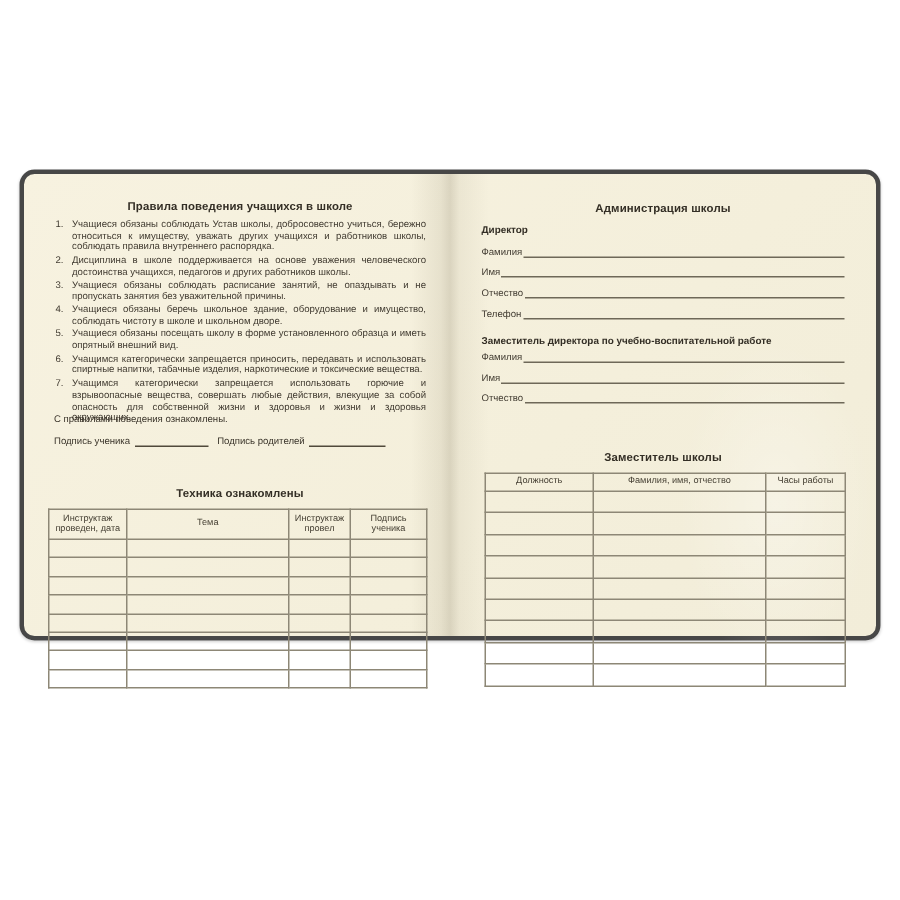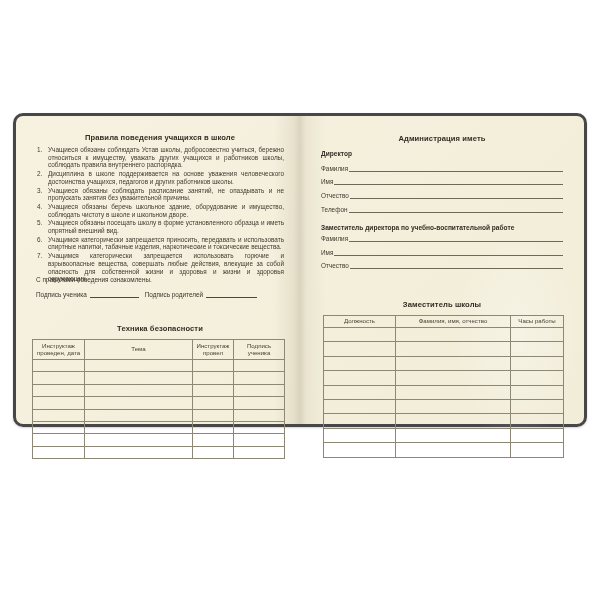--- a/index.html
+++ b/index.html
@@ -104,21 +104,21 @@
       <div class="ack">С правилами поведения ознакомлены.</div>
 
       <div class="sig-row">
         <span>Подпись ученика</span>
         <span class="sig-line line-student"></span>
         <span class="sig-gap"></span>
         <span>Подпись родителей</span>
         <span class="sig-line line-parents"></span>
       </div>
 
-      <div class="page-title section-title-safety">Техника безопасности</div>
+      <div class="page-title section-title-safety">Техника ознакомлены</div>
 
       <table class="tbl t-safety">
         <colgroup>
           <col style="width:52px">
             <col style="width:108px">
             <col style="width:41px">
             <col style="width:51px">
         </colgroup>
         <thead>
           <tr>
@@ -175,21 +175,21 @@
               <td></td>
               <td></td>
               <td></td>
               <td></td>
             </tr>
           </tbody>
       </table>
     </div>
 
     <div class="page page-right">
-      <div class="page-title admin-title">Администрация иметь</div>
+      <div class="page-title admin-title">Администрация школы</div>
 
       <div class="subhead" style="top:34px">Директор</div>
 
       <div class="field-row" style="top:47px">
         <span>Фамилия</span>
         <span class="field-line"></span>
       </div>
       <div class="field-row" style="top:60px">
         <span>Имя</span>
         <span class="field-line"></span>

